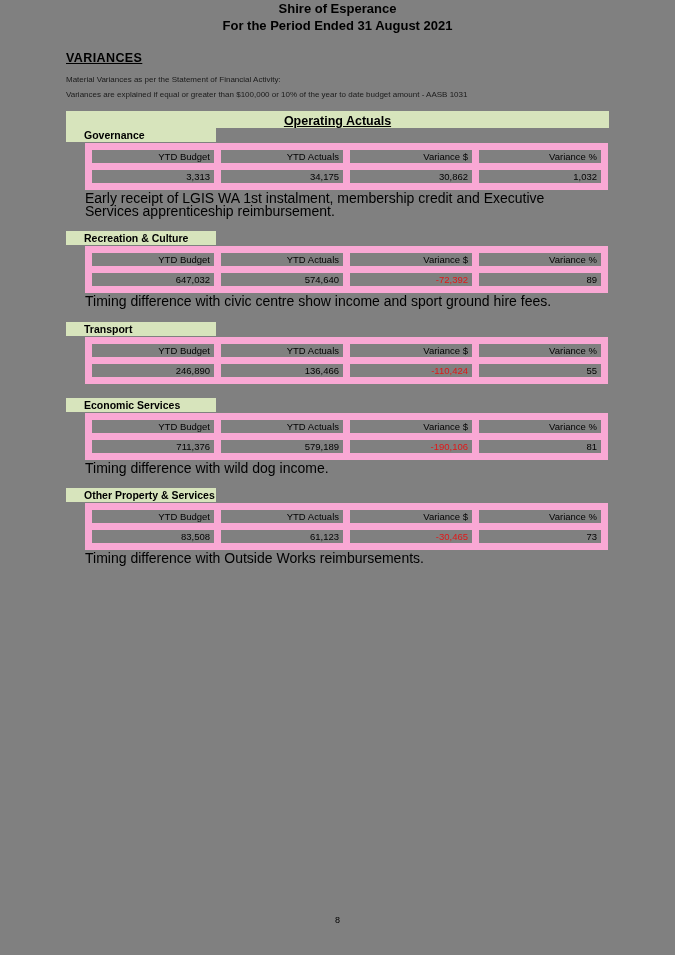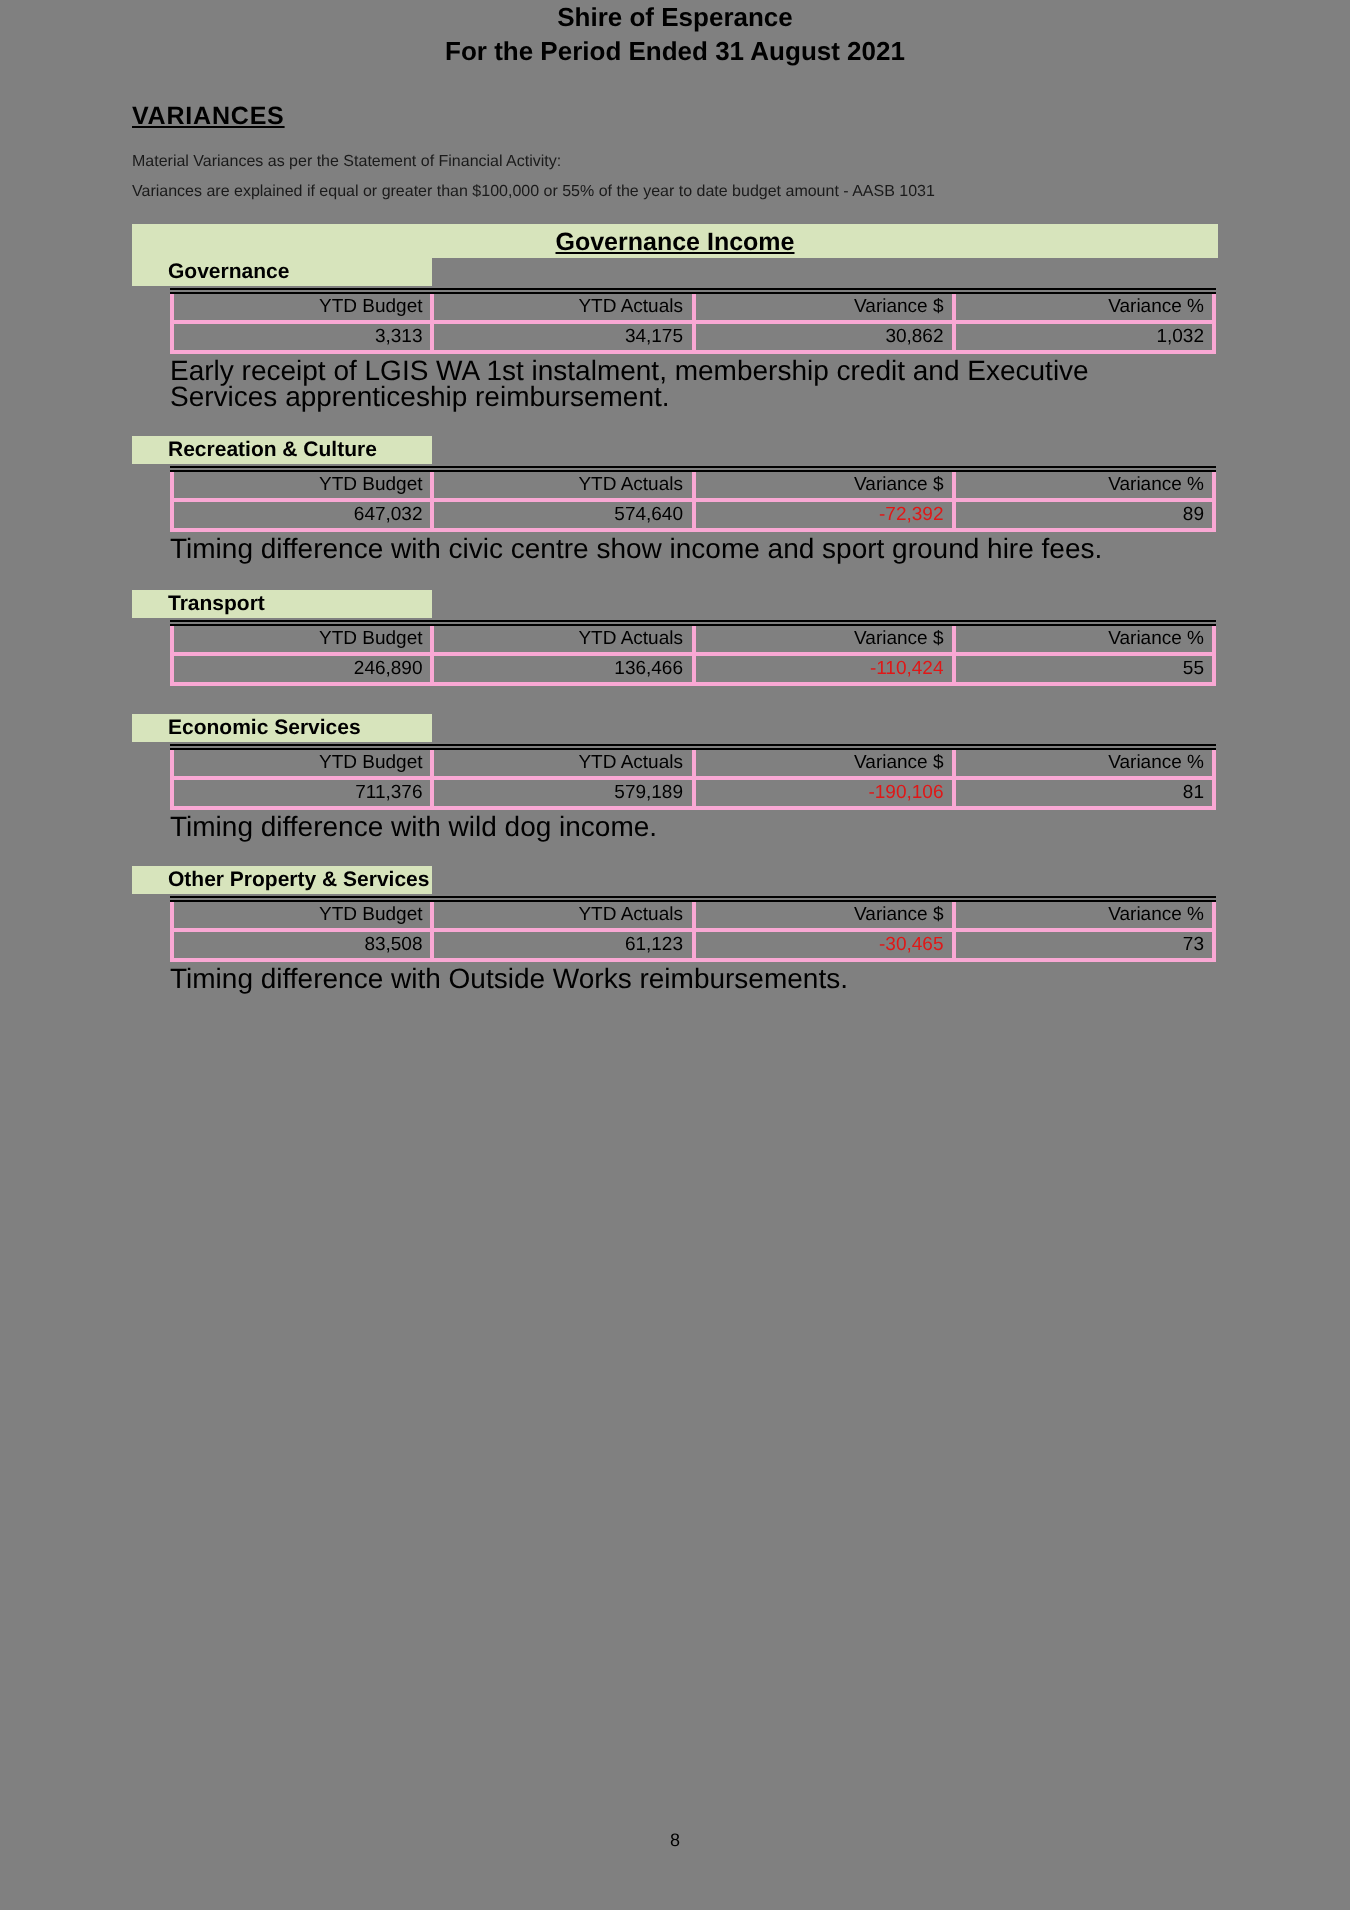--- a/index.html
+++ b/index.html
@@ -59,21 +59,21 @@
   .vtable {
     width:523px;
     margin-left:19px;
     border-collapse:collapse;
     table-layout:fixed;
     border:1px solid #000;
     border-top:3px double #000;
     margin-top:1px;
   }
   .vtable td {
-    border:2px solid #f9a8d4;
+    border:7px solid #f9a8d4;
     font-size:9.5px;
     text-align:right;
     padding:0 4px;
     height:13px;
     line-height:13px;
     overflow:hidden;
     white-space:nowrap;
   }
   .vtable td.neg { color:#e01717; font-weight:normal; }
   .note {
@@ -99,24 +99,24 @@
 <div class="page">
 
   <div class="title-block">
     <div>Shire of Esperance</div>
     <div>For the Period Ended 31 August 2021</div>
   </div>
 
   <div class="content">
     <div class="variances-heading">VARIANCES</div>
     <div class="subtitle first">Material Variances as per the Statement of Financial Activity:</div>
-    <div class="subtitle">Variances are explained if equal or greater than $100,000 or 55% of the year to date budget amount - AASB 1031</div>
+    <div class="subtitle">Variances are explained if equal or greater than $100,000 or 10% of the year to date budget amount - AASB 1031</div>
 
     <div class="oi-bar">
-      <span>Governance Income</span>
+      <span>Operating Actuals</span>
     </div>
 
     
     <div class="section first">
       <div class="section-label">Governance</div>
       <table class="vtable">
         <tbody>
             <tr>
           <td>YTD Budget</td>
           <td>YTD Actuals</td>

